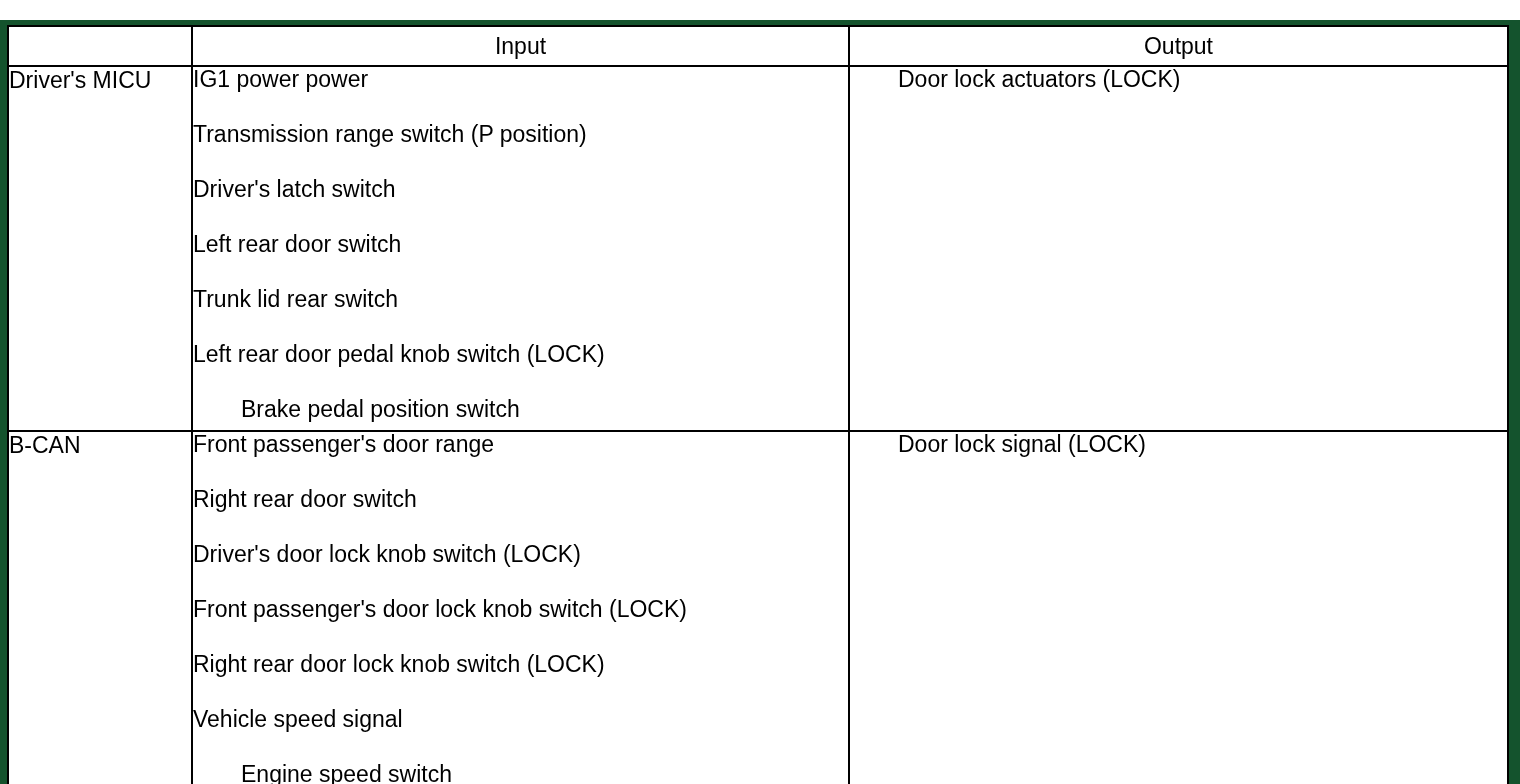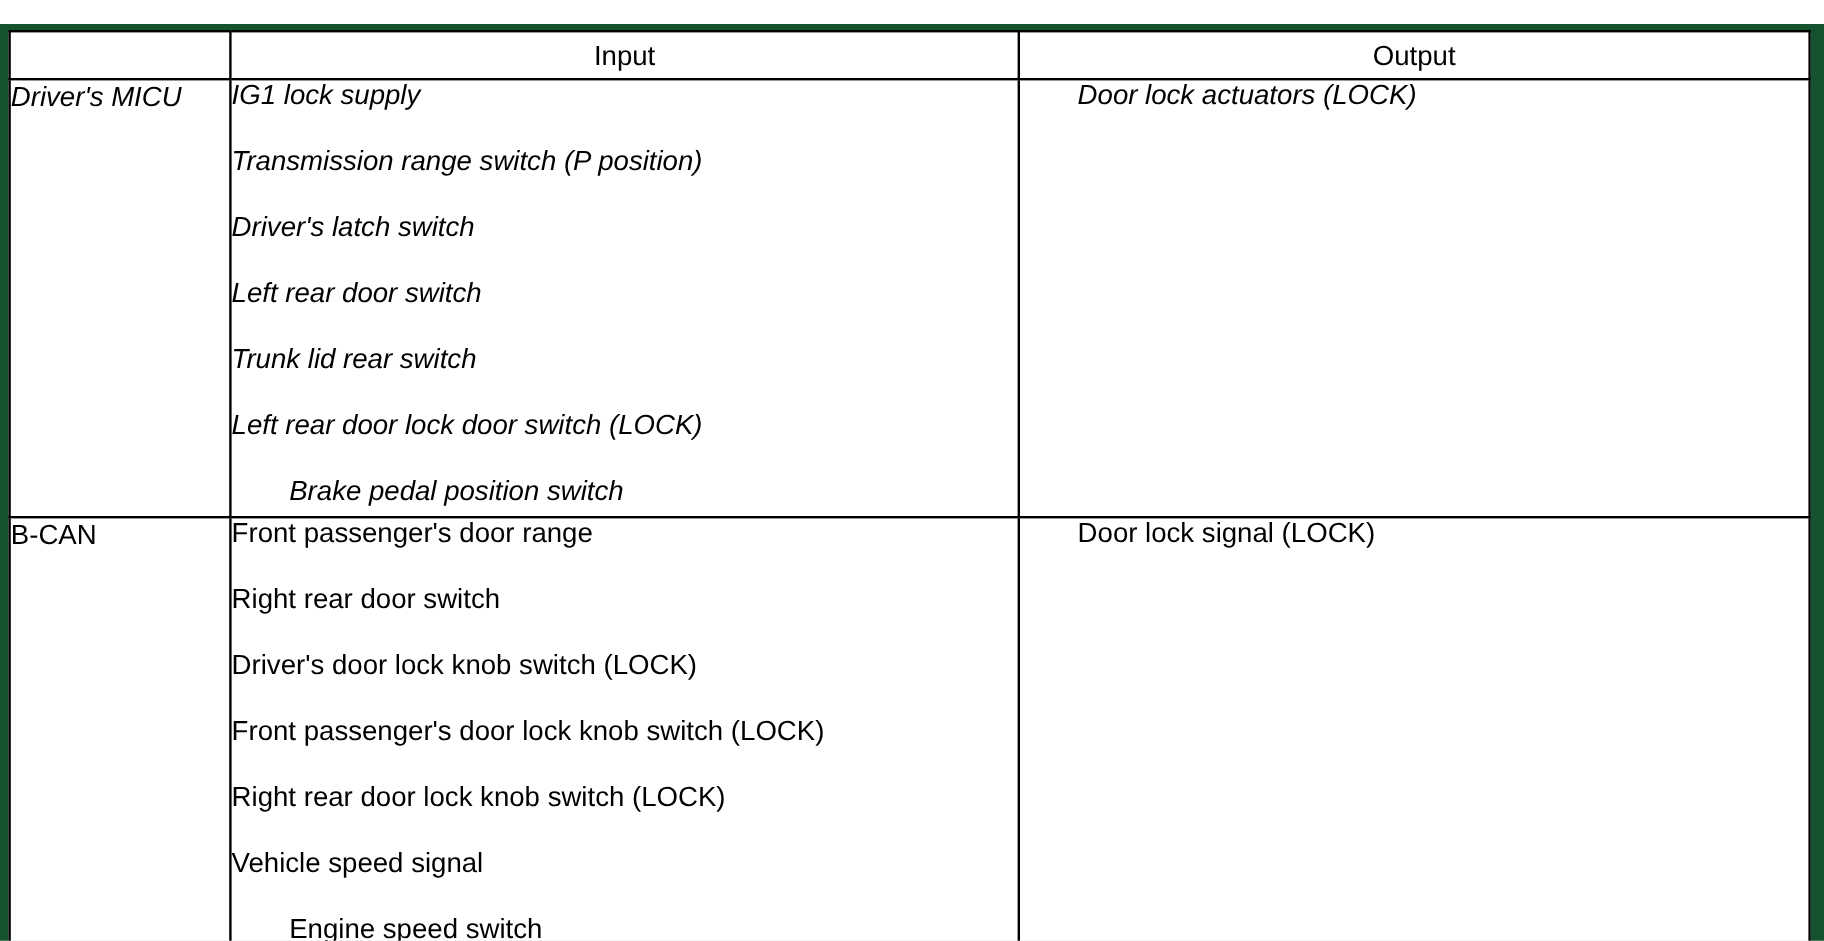--- a/index.html
+++ b/index.html
@@ -81,21 +81,21 @@
     line-height: 24px;
     height: 55px;
     white-space: nowrap;
   }
   .item-list li:last-child {
     height: auto;
     padding-left: 48px;
   }
 
   
-  tr.data-row-1 td { height: 363px; font-style: italic; }
+  tr.data-row-1 td { height: 363px; }
   tr.data-row-2 td { height: 366px; }
 </style>
 </head>
 <body>
 
 <div class="sheet">
 
   <table class="io-table">
     <colgroup>
       <col class="c-label">
@@ -111,26 +111,26 @@
       </tr>
     </thead>
 
     <tbody>
 
       <tr class="data-row-1">
         <td class="label-cell">Driver's MICU</td>
 
         <td class="list-cell">
           <ul class="item-list">
-            <li>IG1 lock supply</li>
+            <li>IG1 power power</li>
             <li>Transmission range switch (P position)</li>
             <li>Driver's latch switch</li>
             <li>Left rear door switch</li>
             <li>Trunk lid rear switch</li>
-            <li>Left rear door lock door switch (LOCK)</li>
+            <li>Left rear door pedal knob switch (LOCK)</li>
             <li>Brake pedal position switch</li>
           </ul>
         </td>
 
         <td class="list-cell">
           <ul class="item-list">
             <li>Door lock actuators (LOCK)</li>
           </ul>
         </td>
       </tr>

